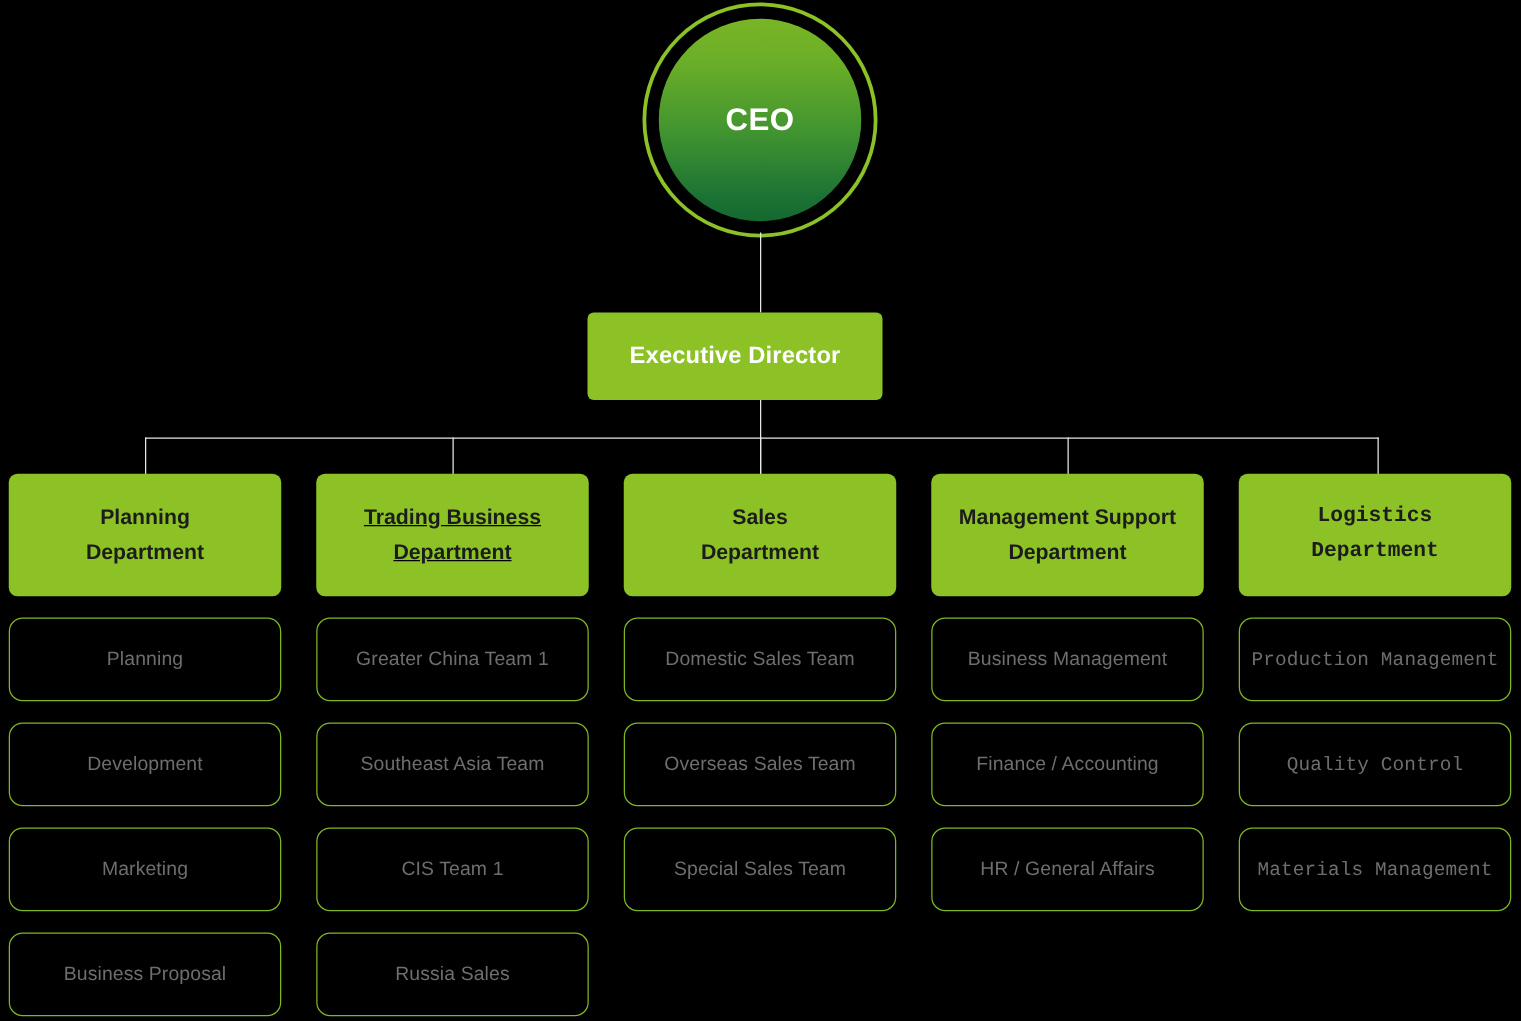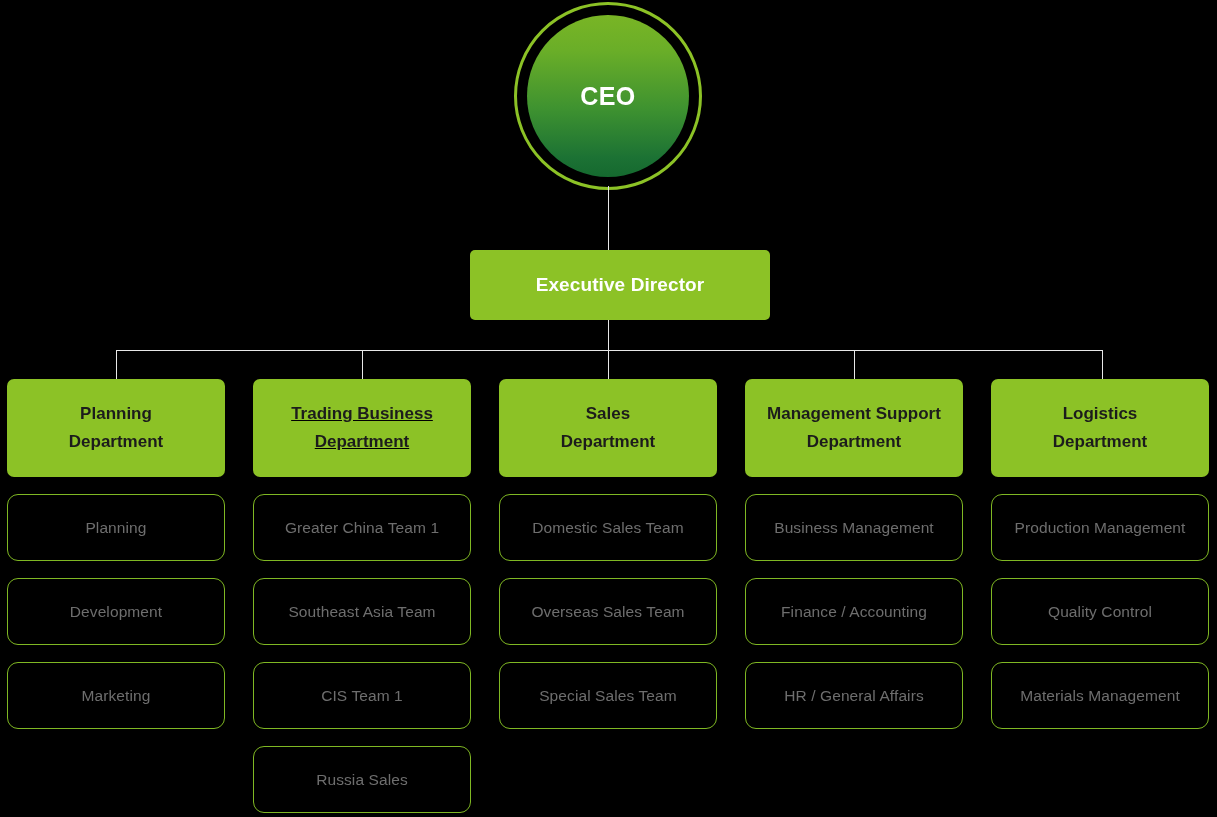--- a/index.html
+++ b/index.html
@@ -63,21 +63,21 @@
     background: #e8e8e8;
   }
   .vline { width: 1.4px; }
   .hline { height: 1.4px; }
 
   
   .exec-box {
     position: absolute;
     left: 470px;
     top: 250px;
-    width: 300px;
+    width: 236px;
     height: 70px;
     background: #8CC226;
     border-radius: 5px;
     display: flex;
     align-items: center;
     justify-content: center;
   }
   .exec-label {
     color: #ffffff;
     font-size: 19px;
@@ -171,20 +171,23 @@
     <div class="sub-list">
       <div class="sub-item">
         <span class="sub-item-label">Planning</span>
       </div>
       <div class="sub-item">
         <span class="sub-item-label">Development</span>
       </div>
       <div class="sub-item">
         <span class="sub-item-label">Marketing</span>
       </div>
+      <div class="sub-item">
+        <span class="sub-item-label">Business Proposal</span>
+      </div>
     </div>
   </div>
 
   <div class="col" style="left:253px;text-decoration:underline;">
     <div class="dept-head">
       <span class="dept-head-label">Trading Business
 Department</span>
     </div>
     <div class="sub-list">
       <div class="sub-item">
@@ -231,21 +234,21 @@
       </div>
       <div class="sub-item">
         <span class="sub-item-label">Finance / Accounting</span>
       </div>
       <div class="sub-item">
         <span class="sub-item-label">HR / General Affairs</span>
       </div>
     </div>
   </div>
 
-  <div class="col" style="left:991px;">
+  <div class="col" style="left:991px;font-family:Liberation Mono, monospace;">
     <div class="dept-head">
       <span class="dept-head-label">Logistics
 Department</span>
     </div>
     <div class="sub-list">
       <div class="sub-item">
         <span class="sub-item-label">Production Management</span>
       </div>
       <div class="sub-item">
         <span class="sub-item-label">Quality Control</span>

